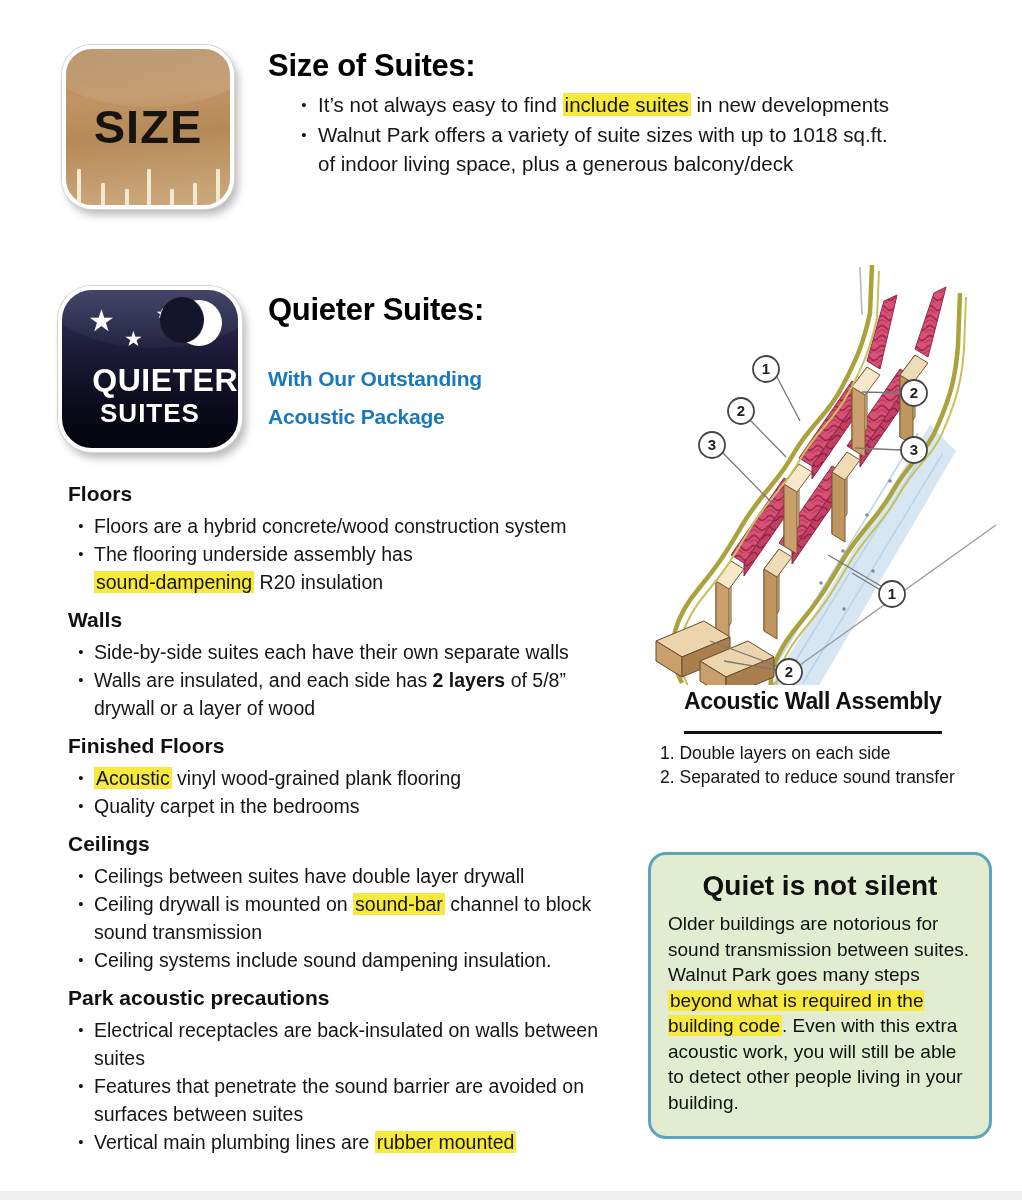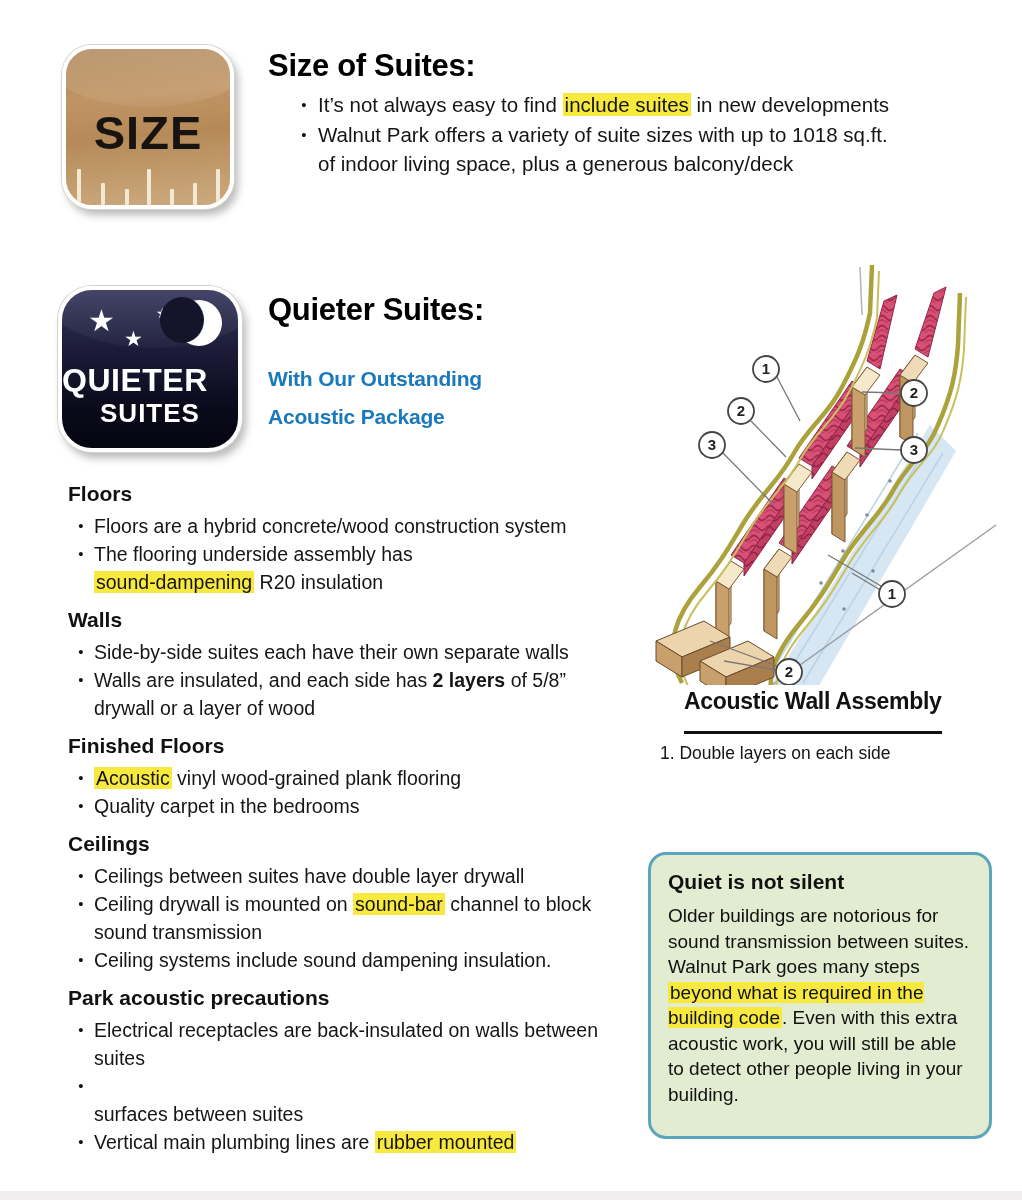--- a/index.html
+++ b/index.html
@@ -5,37 +5,37 @@
   html,body{margin:0;padding:0;background:#ffffff;}
   body{font-family:"Liberation Sans","DejaVu Sans",sans-serif;color:#151515;}
   #page{position:relative;width:1022px;height:1200px;background:#ffffff;overflow:hidden;}
 
   
   .badge{position:absolute;border:4px solid #fff;box-shadow:0 0 0 1px #d6d2cc,4px 6px 8px rgba(0,0,0,.28);overflow:hidden;}
   #size-badge{left:62px;top:45px;width:164px;height:156px;border-radius:30px;
     background:linear-gradient(175deg,#a97c4a 0%,#c09464 30%,#b68a58 55%,#c5a072 85%,#cbaa7e 100%);}
   #size-badge .gloss{position:absolute;left:-22%;top:-48%;width:145%;height:85%;border-radius:50%;
     background:linear-gradient(180deg,rgba(255,255,255,.42),rgba(255,255,255,.06));}
-  #size-badge .label{position:absolute;width:100%;top:56px;text-align:center;
+  #size-badge .label{position:absolute;width:100%;top:50px;text-align:center;
     font-size:47px;font-weight:bold;letter-spacing:1px;color:#161310;}
   .tick{position:absolute;bottom:0;width:4px;background:#f3e8d2;border-radius:1px;}
   .tick.tall{height:36px;} .tick.short{height:22px;} .tick.tiny{height:16px;}
 
   #quieter-badge{left:58px;top:286px;width:176px;height:158px;border-radius:34px;
     background:linear-gradient(180deg,#32325a 0%,#1b1b38 40%,#0a0a1a 75%,#05050f 100%);}
   #quieter-badge .gloss{position:absolute;left:-18%;top:-55%;width:140%;height:92%;border-radius:50%;
     background:linear-gradient(180deg,rgba(255,255,255,.18),rgba(255,255,255,.03));}
   .star{position:absolute;color:#ffffff;line-height:1;}
   #star-1{left:26px;top:16px;font-size:30px;}
   #star-2{left:62px;top:38px;font-size:21px;}
   #star-3{left:94px;top:16px;font-size:14px;}
   #moon{position:absolute;left:114px;top:10px;width:46px;height:46px;border-radius:50%;background:#ffffff;}
   #moon::after{content:"";position:absolute;left:-16px;top:-3px;width:44px;height:46px;border-radius:50%;
     background:#14142a;}
-  #quieter-badge .line1{position:absolute;width:100%;top:72px;text-align:left;
+  #quieter-badge .line1{position:absolute;width:100%;top:72px;text-align:right;
     font-size:32px;font-weight:bold;color:#fff;letter-spacing:.5px;}
   #quieter-badge .line2{position:absolute;width:100%;top:108px;text-align:center;
     font-size:26px;font-weight:bold;color:#fff;letter-spacing:1px;}
 
   
   .h1{position:absolute;font-size:31px;font-weight:bold;color:#000000;letter-spacing:-.3px;}
   #size-heading{left:268px;top:48px;}
   #quieter-heading{left:268px;top:292px;}
   #acoustic-subheading{position:absolute;left:268px;top:360px;font-size:21px;font-weight:bold;
     color:#1a78bd;line-height:38px;letter-spacing:-.2px;}
@@ -57,21 +57,21 @@
 
   
   #illustration{position:absolute;left:638px;top:253px;width:362px;height:432px;}
   #diagram-caption{position:absolute;left:684px;top:688px;font-size:23px;font-weight:bold;
     letter-spacing:-.3px;border-bottom:3px solid #111;padding-bottom:16px;color:#111;}
   #diagram-notes{position:absolute;left:648px;top:730px;font-size:17.5px;line-height:23.5px;
     list-style:none;margin:12px;padding:0;color:#151515;}
 
   #info-box{position:absolute;left:648px;top:852px;width:344px;height:287px;box-sizing:border-box;
     background:#e1ecd0;border:3px solid #5da4bd;border-radius:18px;padding:13px 17px;}
-  #info-box-title{text-align:left;font-size:21px;font-weight:bold;margin:2px 0 9px 0;color:#111;}
+  #info-box-title{text-align:center;font-size:28px;font-weight:bold;margin:2px 0 9px 0;color:#111;}
   #info-box-body{font-size:19px;line-height:25.5px;color:#111;}
 
   #bottom-strip{position:absolute;left:0;top:1191px;width:1022px;height:9px;background:#f0eeee;}
 
   svg text.cnum{font-family:"Liberation Sans","DejaVu Sans",sans-serif;font-size:15px;font-weight:bold;fill:#222;}
 </style>
 </head>
 <body>
 
 <div id="page">
@@ -178,21 +178,21 @@
 
     <div class="section">
       <div class="section-title">Park acoustic precautions</div>
       <ul class="blist">
           <li>
             <span class="marker">•</span>
             <span class="btxt"><span>Electrical receptacles are back-insulated on walls between</span><br><span>suites</span></span>
           </li>
           <li>
             <span class="marker">•</span>
-            <span class="btxt"><br><span>surfaces between suites</span></span>
+            <span class="btxt"><span>Features that penetrate the sound barrier are avoided on</span><br><span>surfaces between suites</span></span>
           </li>
           <li>
             <span class="marker">•</span>
             <span class="btxt"><span>Vertical main plumbing lines are </span><span class="hl">rubber mounted</span></span>
           </li>
         </ul>
     </div>
   </div>
 
   <svg id="illustration" viewBox="0 0 362 432">
@@ -319,20 +319,21 @@
         <text class="cnum" x="276" y="202">3</text>
         <text class="cnum" x="254" y="346">1</text>
         <text class="cnum" x="151" y="424">2</text>
       </g>
     </g>
   </svg>
 
   <div id="diagram-caption">Acoustic Wall Assembly</div>
   <ul id="diagram-notes">
       <li>1. Double layers on each side</li>
+      <li>2. Separated to reduce sound transfer</li>
     </ul>
 
   <div id="info-box">
     <div id="info-box-title">Quiet is not silent</div>
     <div id="info-box-body"><span>Older buildings are notorious for sound transmission between suites. Walnut Park goes many steps </span><span class="hl">beyond what is required in the building code</span><span>. Even with this extra acoustic work, you will still be able to detect other people living in your building.</span></div>
   </div>
 
   <div id="bottom-strip"></div>
 </div>
 

